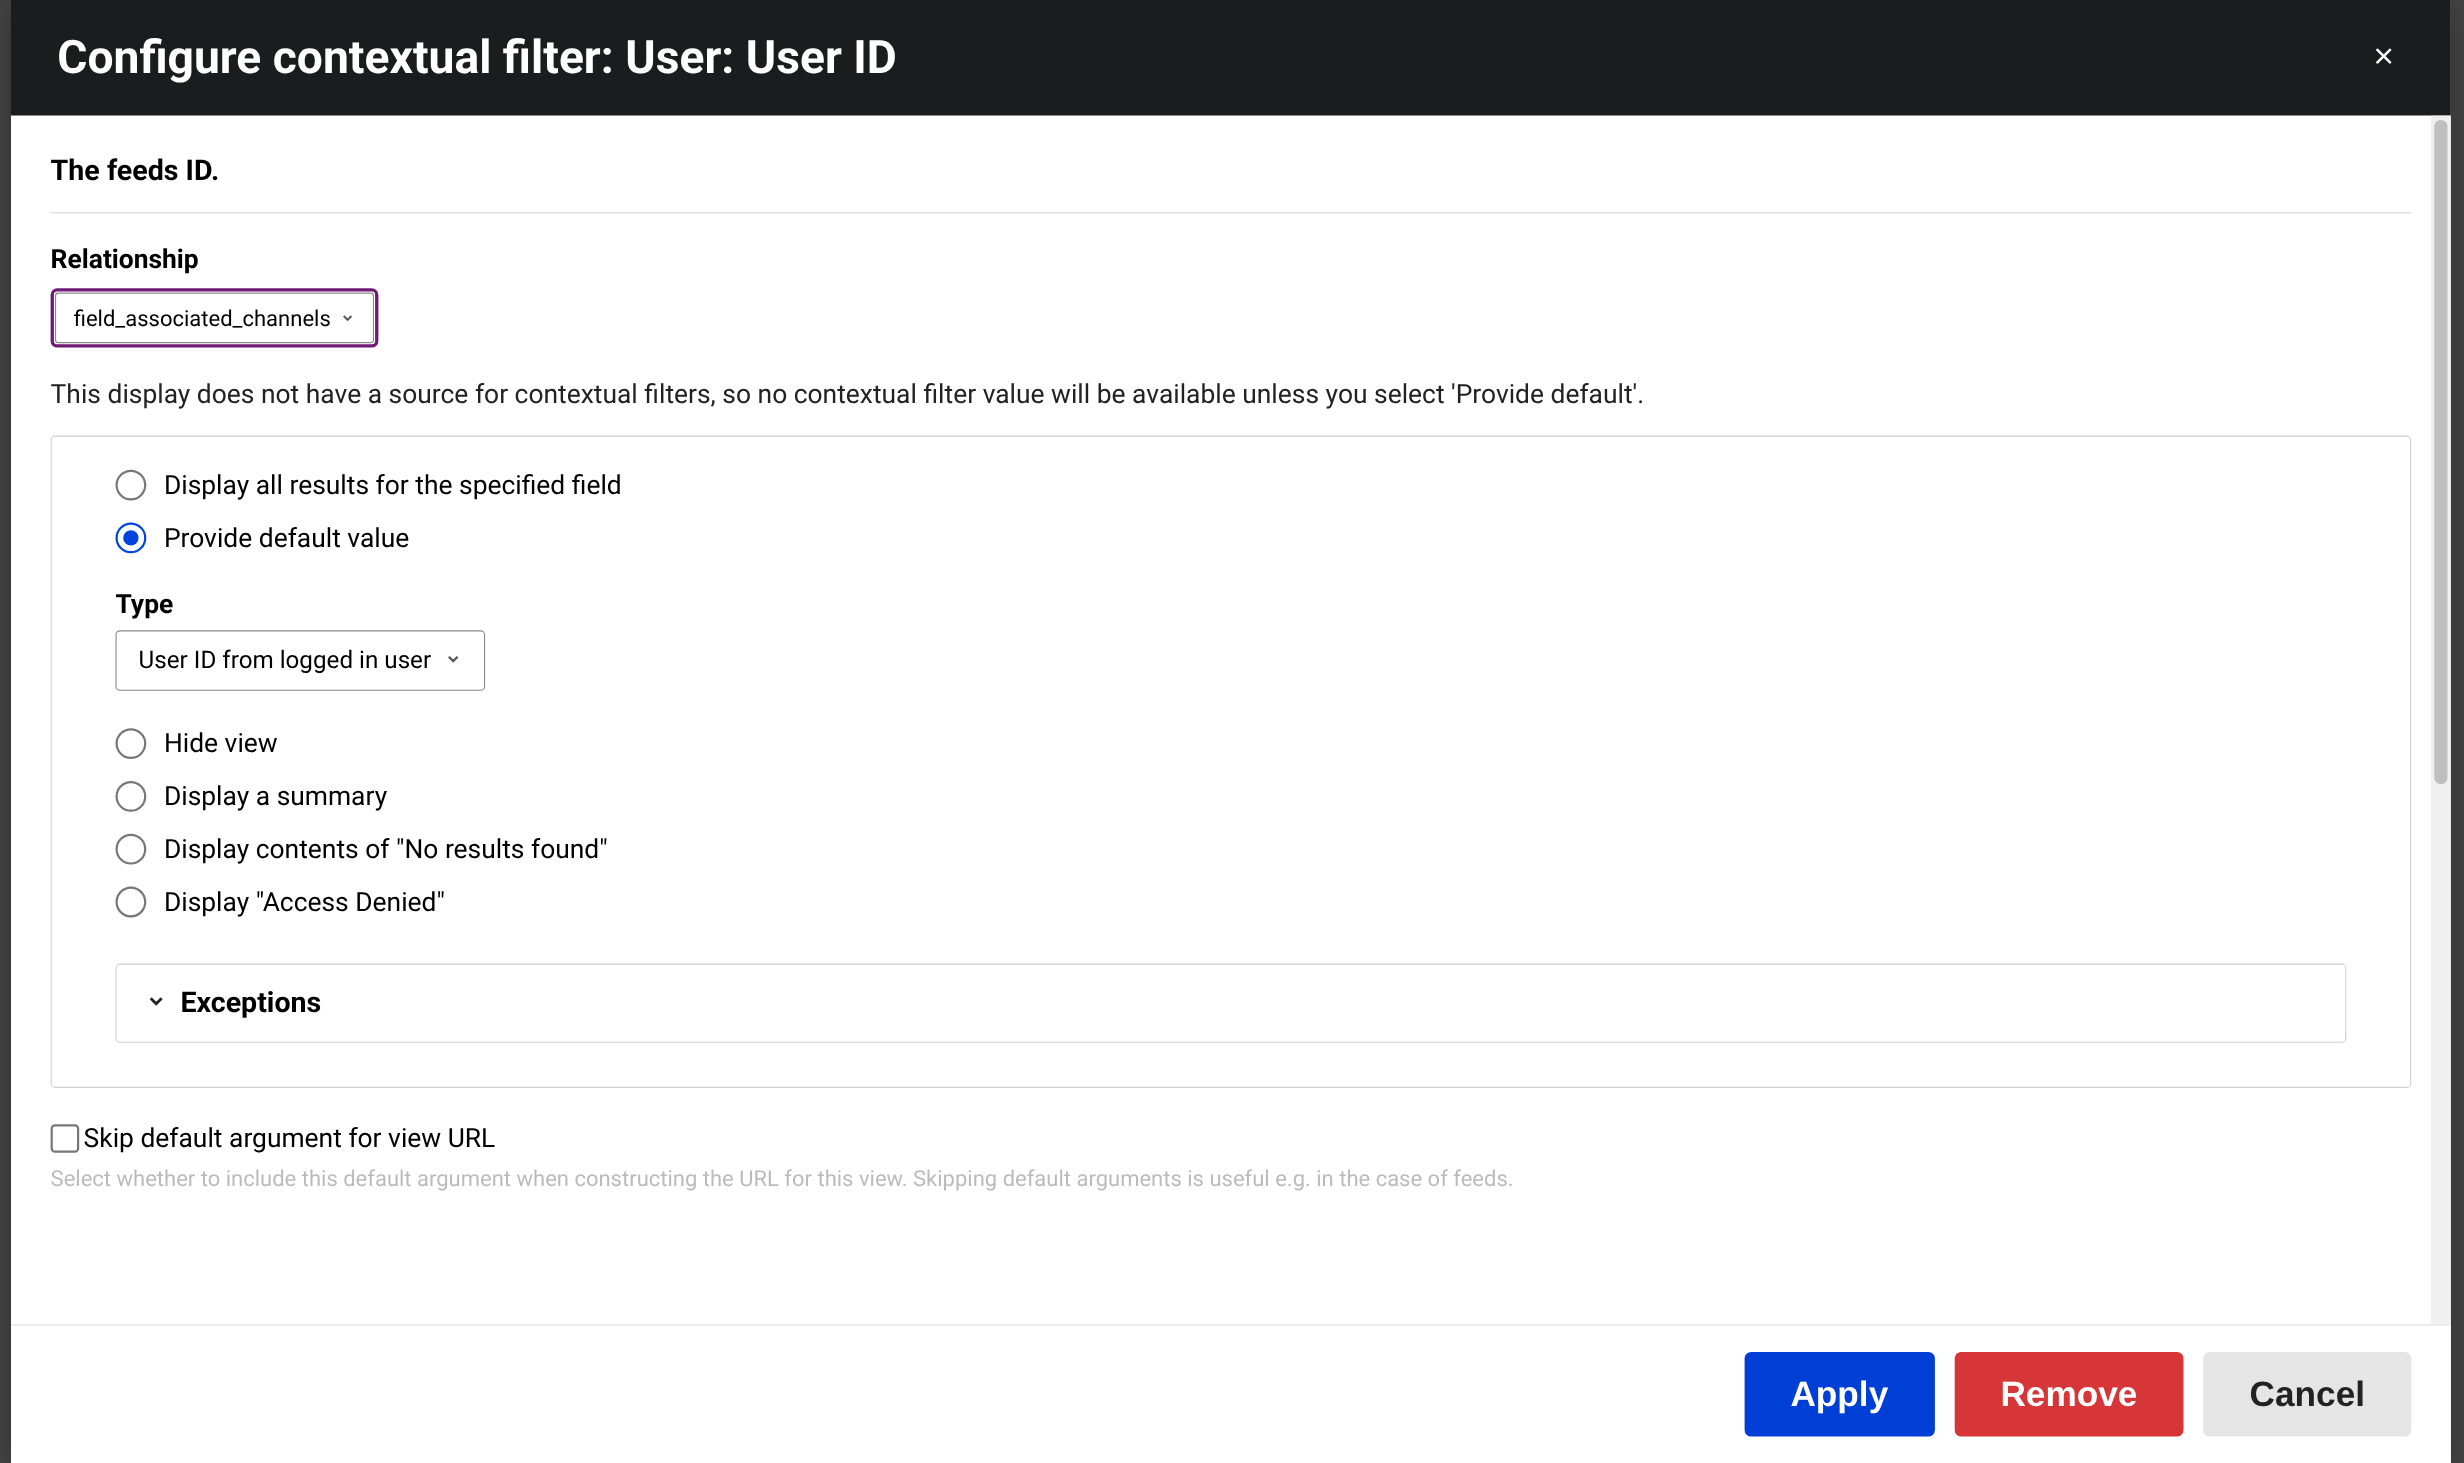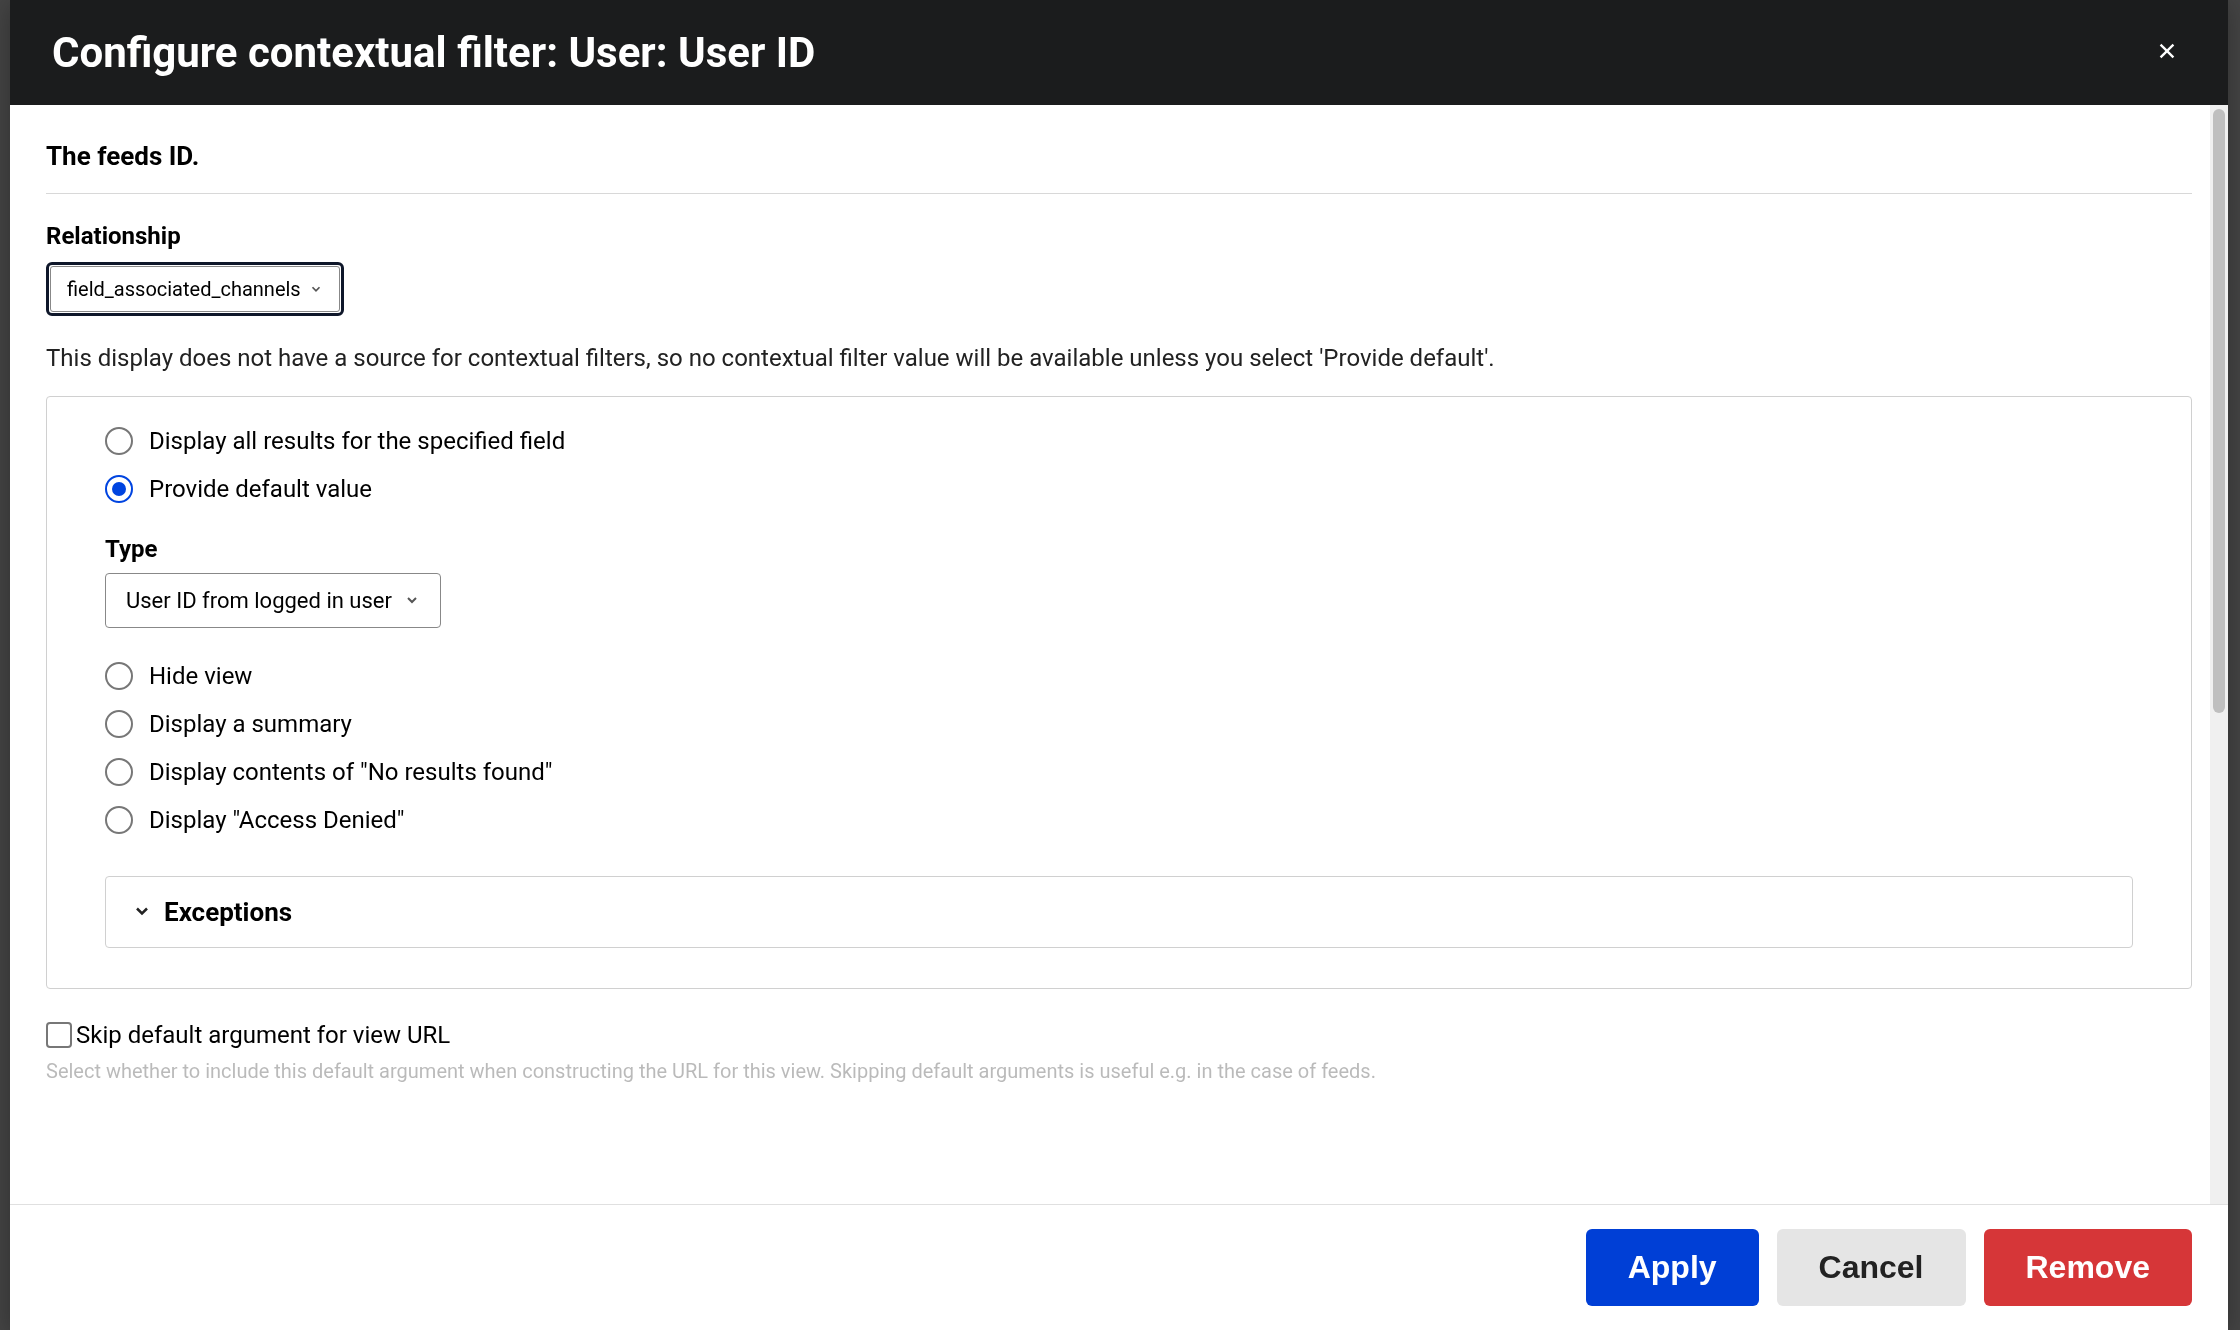--- a/index.html
+++ b/index.html
@@ -62,21 +62,21 @@
 .relationship-section {
   margin-top: 28px;
   margin-bottom: 24px;
 }
 .relationship-label {
   font-size: 24px;
   font-weight: 700;
   margin-bottom: 12px;
 }
 .relationship-select {
-  border: 3px solid #0f172a;
+  border: 3px solid #701a75;
   border-radius: 6px;
   padding: 1px;
   display: inline-block;
 }
 .relationship-select-inner {
   border: 1px solid #888;
   border-radius: 3px;
   padding: 10px 16px;
   background: #fff;
   display: inline-flex;
@@ -356,16 +356,16 @@
     <div class="hint-text">Select whether to include this default argument when constructing the URL for this view. Skipping default arguments is useful e.g. in the case of feeds.</div>
 
     <div class="scrollbar-track">
       <div class="scrollbar-thumb"></div>
     </div>
 
   </div>
 
   <div class="modal-footer">
     <button class="btn btn-primary">Apply</button>
+    <button class="btn btn-danger">Remove</button>
     <button class="btn btn-secondary">Cancel</button>
-    <button class="btn btn-danger">Remove</button>
   </div>
 </div>
 
 </body></html>

